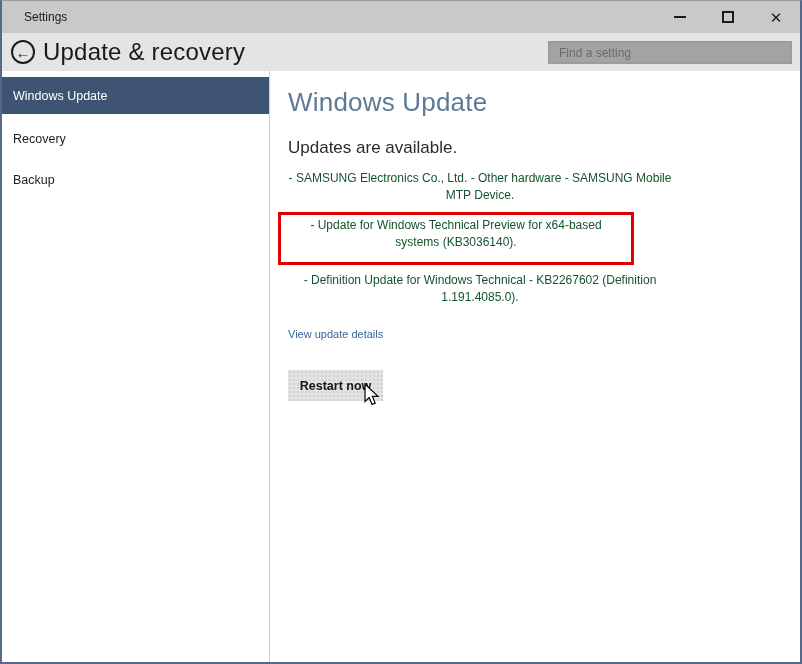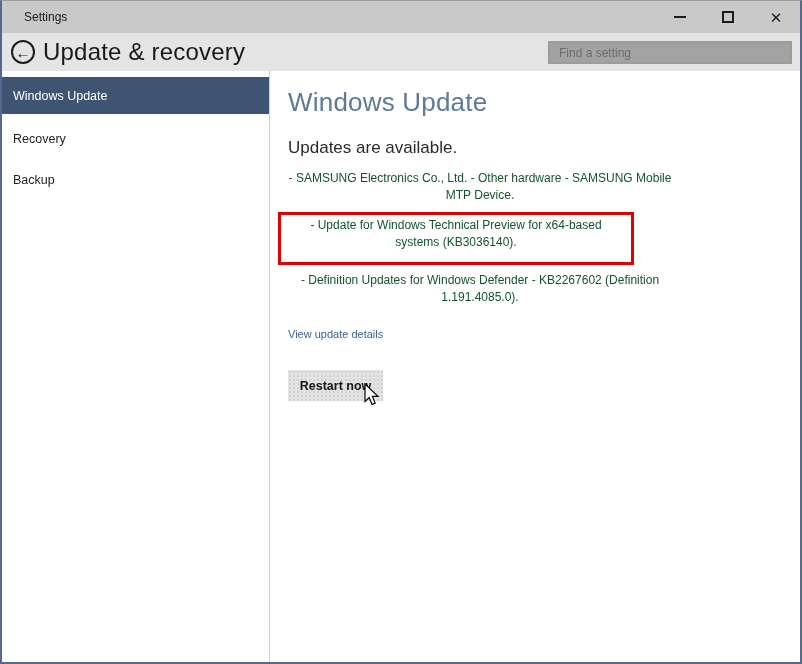--- a/index.html
+++ b/index.html
@@ -176,21 +176,21 @@
       <div class="main-title">Windows Update</div>
 
       <div class="status-line">Updates are available.</div>
 
       <div class="update-item">- SAMSUNG Electronics Co., Ltd. - Other hardware - SAMSUNG Mobile MTP Device.</div>
 
       <div class="annotation-box">
         <div class="update-item">- Update for Windows Technical Preview for x64-based systems (KB3036140).</div>
       </div>
 
-      <div class="update-item">- Definition Updates for Windows Defender - KB2267602 (Definition 1.191.4085.0).</div>
+      <div class="update-item">- Definition Update for Windows Technical - KB2267602 (Definition 1.191.4085.0).</div>
 
       <a class="link link-details block">View update details</a>
 
       <div class="restart-wrap">
         <button class="restart-btn">Restart now</button>
         <svg class="cursor" viewBox="0 0 17 25">
           <path d="M1 1 L1 18.5 L5.2 14.6 L8 21.5 L11.2 20.1 L8.4 13.4 L14 13.4 Z" fill="#ffffff" stroke="#000000" stroke-width="1.2"></path>
         </svg>
       </div>
 

